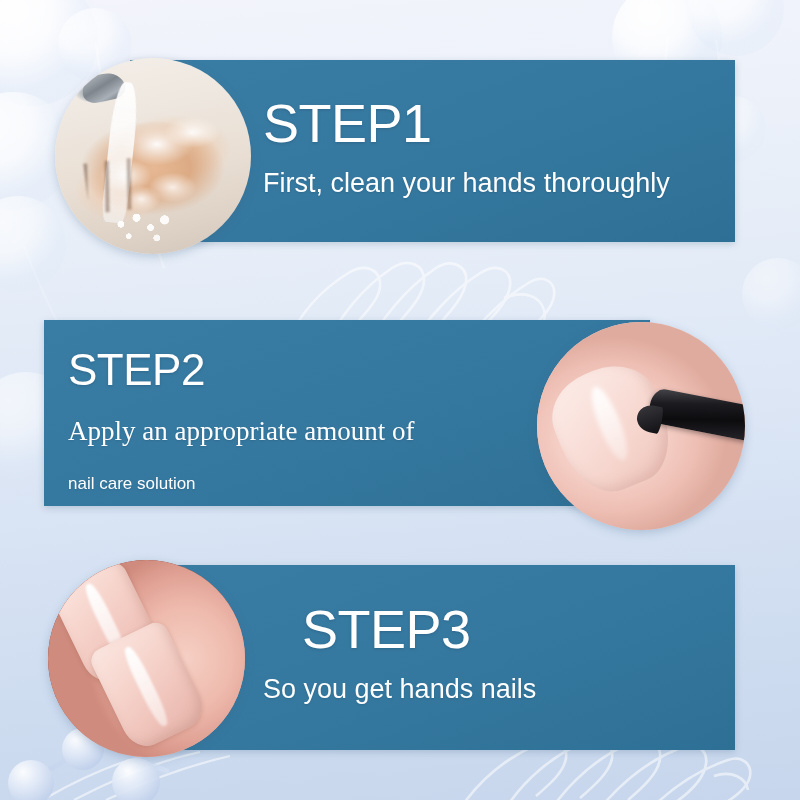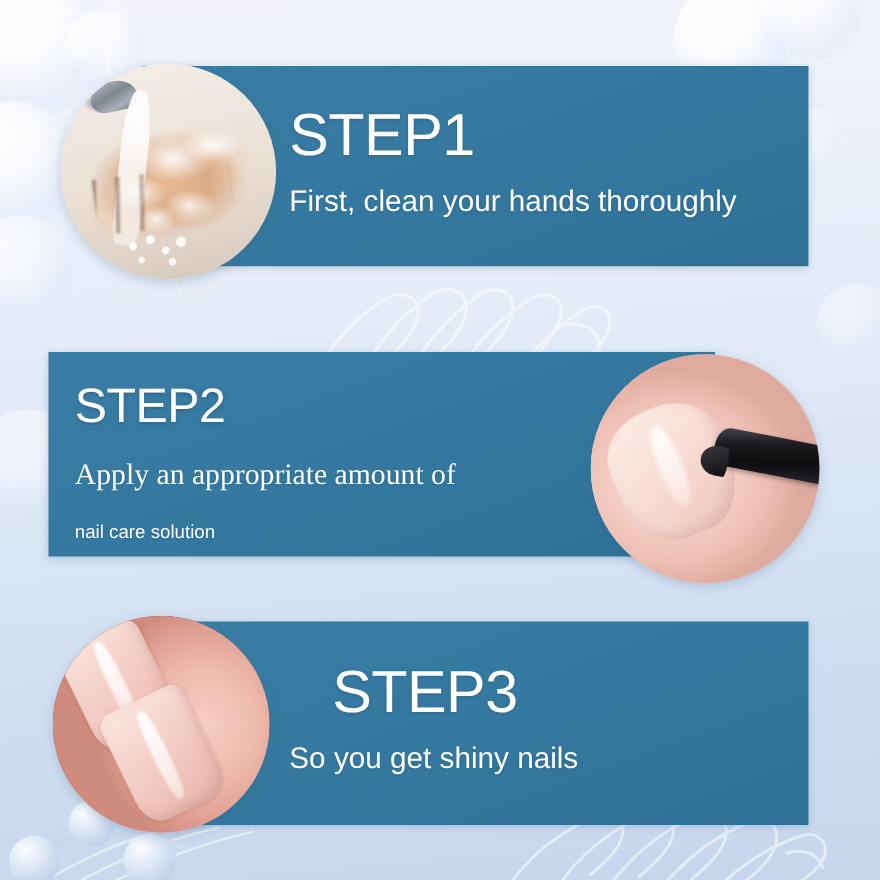--- a/index.html
+++ b/index.html
@@ -346,15 +346,15 @@
     <div class="photo-inner ph3">
       <div class="ph3-nail-a"></div>
       <div class="ph3-shine-a"></div>
       <div class="ph3-nail-b"></div>
       <div class="ph3-shine-b"></div>
     </div>
   </div>
 
   <div class="panel-title" style="left:274px; top:602px; font-size:54px;margin-left:28px;">STEP3</div>
 
-  <div class="panel-desc" style="left:263px; top:672px; width:460px; font-size:27px;">So you get shiny nails</div>
+  <div class="panel-desc" style="left:263px; top:672px; width:460px; font-size:27px;">So you get hands nails</div>
 
 </div>
 
 </body></html>

